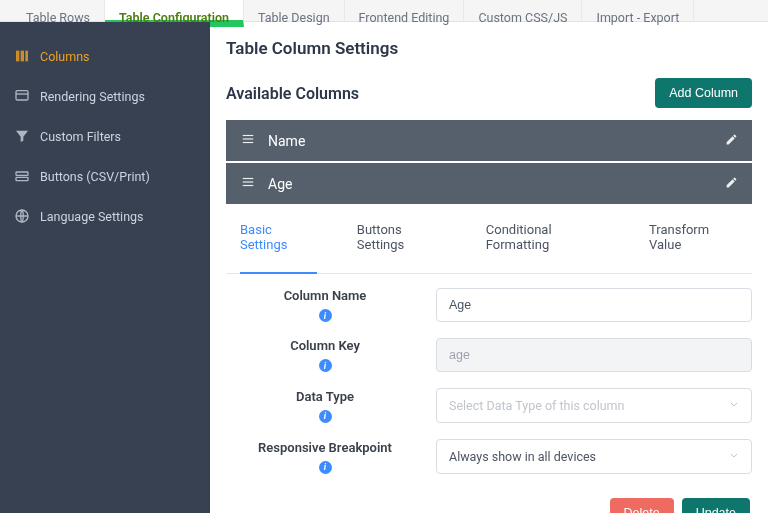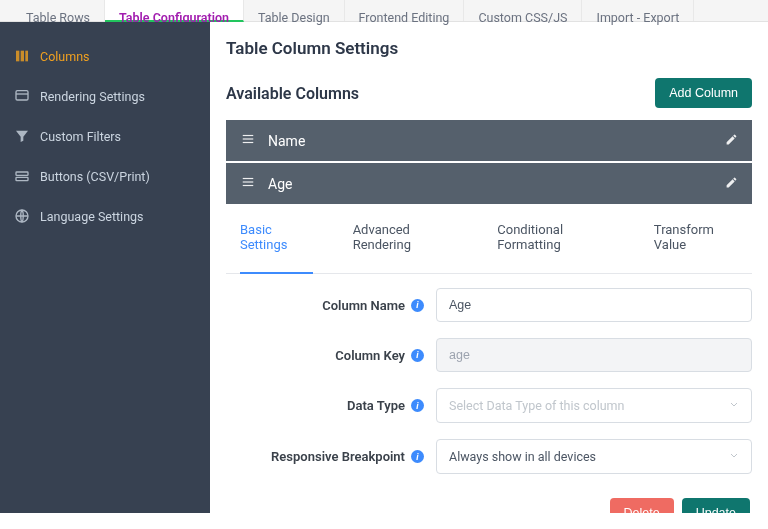--- a/index.html
+++ b/index.html
@@ -1,20 +1,20 @@
 <!DOCTYPE html>
 <html><head>
 <meta charset="utf-8">
 <style>
 * { box-sizing: border-box; margin: 0; padding: 0; }
 body { font-family: -apple-system, BlinkMacSystemFont, "Segoe UI", Roboto, sans-serif; font-size: 13px; color: #4a5568; background: #ffffff; width: 768px; height: 529px; overflow: hidden; }
 
 .top-tabs { display: flex; background: #f5f5f5; border-bottom: 1px solid #e2e2e2; height: 22px; padding-left: 12px; }
 .top-tab { padding: 10px 14px; color: #6b7280; cursor: pointer; font-size: 12.5px; border-right: 1px solid #e8e8e8; }
-.top-tab.active { background: #ffffff; color: #a21caf; font-weight: 600; border-bottom: 2px solid #22c55e; margin-bottom: -1px; }
+.top-tab.active { background: #ffffff; color: #4d7c0f; font-weight: 600; border-bottom: 7px solid #22c55e; margin-bottom: -1px; }
 
 .body-wrap { display: flex; height: calc(529px - 38px); }
 
 .sidebar { width: 210px; background: #374151; color: #d1d5db; padding-top: 14px; flex-shrink: 0; }
 .side-item { display: flex; align-items: center; gap: 10px; padding: 12px 14px; cursor: pointer; color: #cbd5e0; font-size: 12.5px; }
 .side-item.active { color: #f0a020; }
 .side-icon { width: 16px; height: 16px; display: inline-flex; align-items: center; justify-content: center; opacity: 0.8; }
 
 .main { flex: 1; padding: 16px 16px 8px 16px; overflow: hidden; display: flex; flex-direction: column; }
 .page-title { font-size: 17px; font-weight: 600; color: #2d3748; margin-bottom: 20px; }
@@ -27,21 +27,21 @@
 .col-bar { background: #55606c; color: #fff; display: flex; align-items: center; padding: 12px 14px; margin-bottom: 2px; cursor: pointer; }
 .col-bar .drag { margin-right: 12px; opacity: 0.9; }
 .col-bar .pencil { margin-left: auto; opacity: 0.9; }
 .col-bar-label { font-size: 14px; }
 
 .inner-tabs { display: flex; gap: 40px; padding: 16px 14px 10px 14px; border-bottom: 1px solid #e5e7eb; margin-bottom: 14px; }
 .inner-tab { cursor: pointer; font-size: 13px; color: #4b5563; padding-bottom: 6px; }
 .inner-tab.active { color: #3d8bfd; border-bottom: 2px solid #3d8bfd; margin-bottom: -11px; padding-bottom: 20px; }
 
 .form-row { display: flex; align-items: center; margin-bottom: 16px; }
-.form-label-wrap { width: 210px; display: flex; justify-content: flex-end; align-items: center; gap: 6px; padding-right: 12px; }
+.form-label-wrap { width: 210px; display: flex; justify-content: flex-end; align-items: center; gap: 6px; padding-right: 12px; flex-direction: column; }
 .form-label { font-weight: 600; color: #3a414a; font-size: 13px; }
 .info-dot { width: 13px; height: 13px; border-radius: 50%; background: #3d8bfd; color: #fff; font-size: 9px; display: inline-flex; align-items: center; justify-content: center; font-style: italic; font-weight: bold; }
 .form-ctrl { flex: 1; border: 1px solid #d8dde3; border-radius: 4px; padding: 9px 12px; font-size: 12.5px; color: #4b5563; background: #fff; }
 .form-ctrl.readonly { background: #f3f4f6; color: #9ca3af; }
 .form-ctrl.placeholder { color: #c0c6cc; }
 .select-wrap { position: relative; flex: 1; }
 .select-chevron { position: absolute; right: 12px; top: 50%; transform: translateY(-50%); color: #c0c6cc; pointer-events: none; }
 
 .footer-btns { display: flex; justify-content: flex-end; gap: 8px; margin-top: 8px; padding-right: 2px; }
 </style>
@@ -134,21 +134,21 @@
             </svg></span>
           <span class="col-bar-label">Age</span>
           <span class="pencil"><svg width="13" height="13" viewBox="0 0 24 24" fill="white">
               <path d="M3 17.25V21h3.75L17.81 9.94l-3.75-3.75L3 17.25zM20.71 7.04a1 1 0 0 0 0-1.41l-2.34-2.34a1 1 0 0 0-1.41 0l-1.83 1.83 3.75 3.75 1.83-1.83z"></path>
             </svg></span>
         </div>
       </div>
 
     <div class="inner-tabs" id="inner-tabs">
         <div class="inner-tab active">Basic Settings</div>
-        <div class="inner-tab">Advanced Rendering</div>
+        <div class="inner-tab">Buttons Settings</div>
         <div class="inner-tab">Conditional Formatting</div>
         <div class="inner-tab">Transform Value</div>
       </div>
 
     <div class="form-row">
       <div class="form-label-wrap">
         <span class="form-label">Column Name</span>
         <span class="info-dot">i</span>
       </div>
       <input class="form-ctrl" value="Age" style="">

